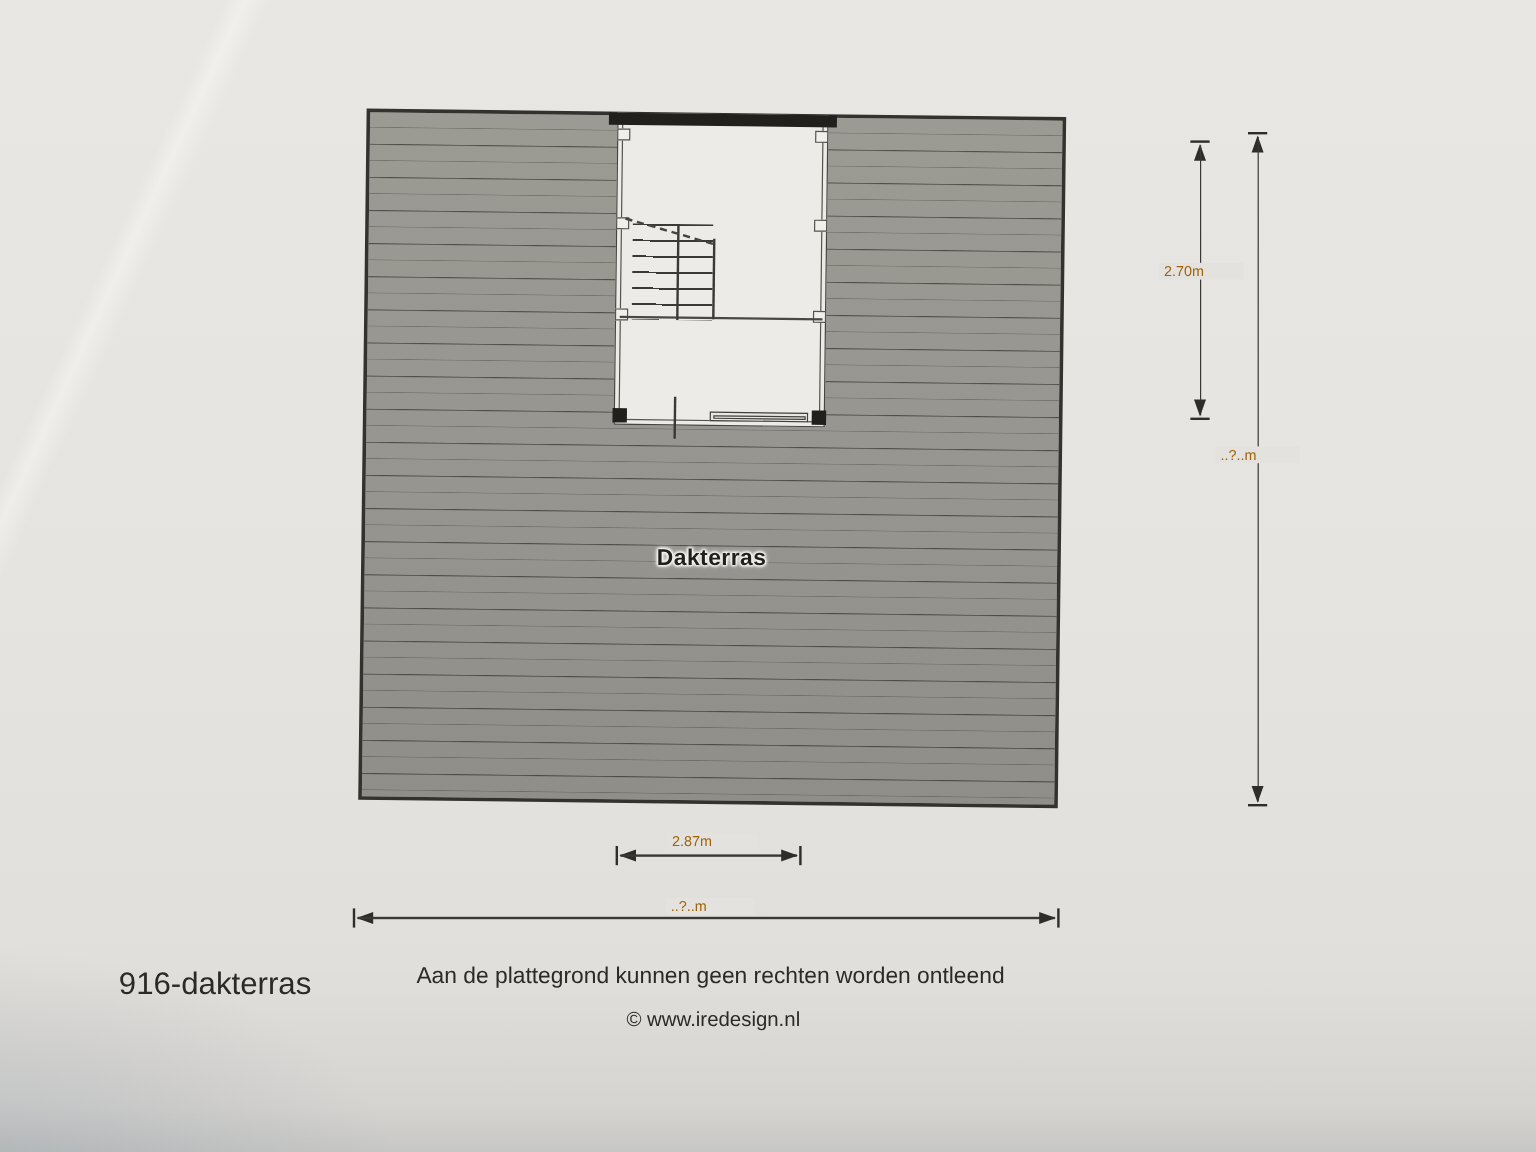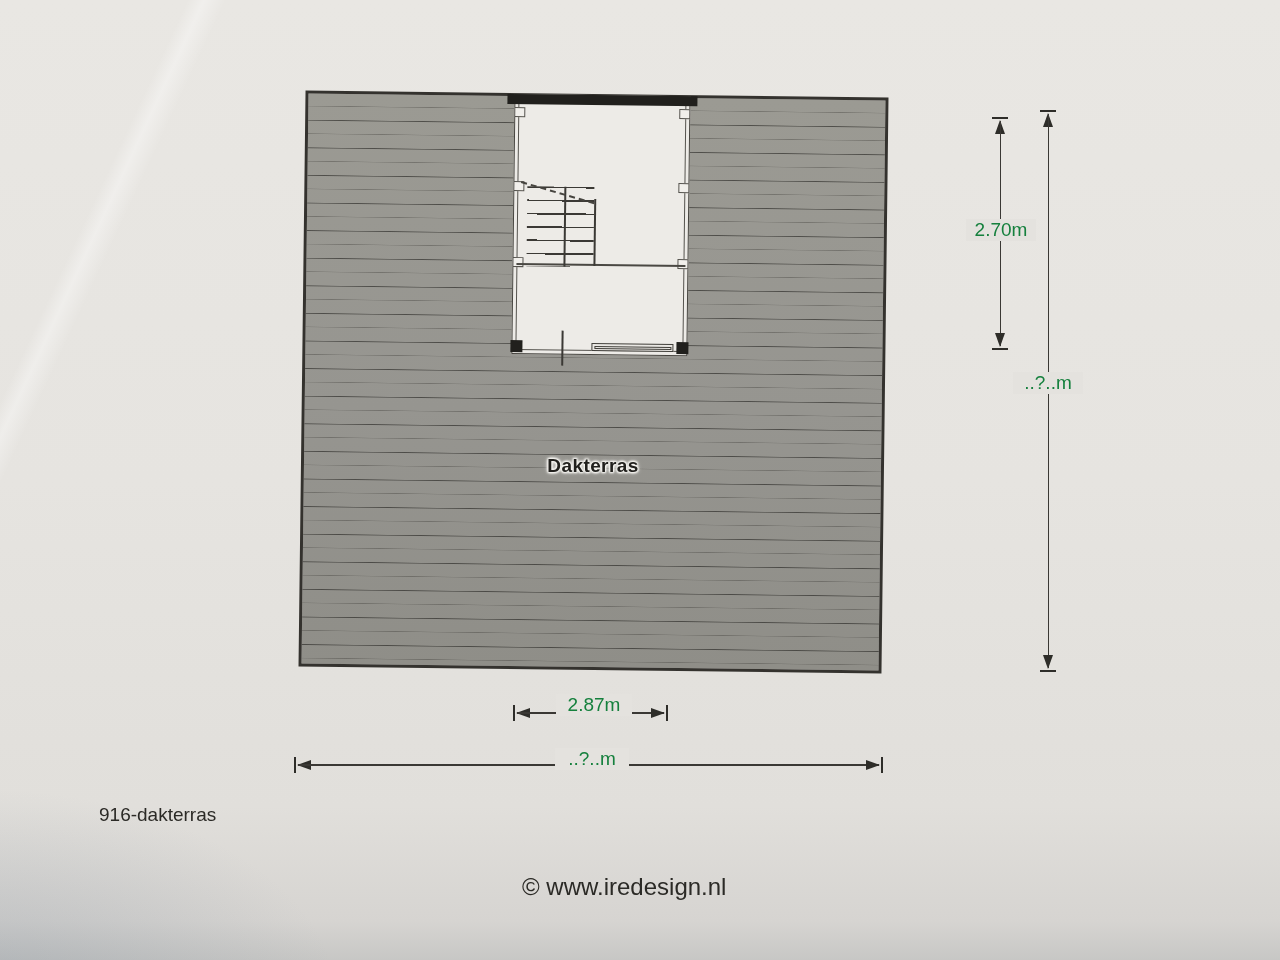--- a/index.html
+++ b/index.html
@@ -72,22 +72,22 @@
   .vline{position:absolute;width:1.6px;background:#3a3834;}
   .hline{position:absolute;height:1.6px;background:#3a3834;}
   .tick-h{position:absolute;width:16px;height:2.2px;background:#2e2d29;left:0;}
   .tick-v{position:absolute;width:2.2px;height:16px;background:#2e2d29;top:0;}
   .arr{position:absolute;width:0;height:0;}
   .arr.up{border-left:5.5px solid transparent;border-right:5.5px solid transparent;border-bottom:14px solid #2e2d29;}
   .arr.down{border-left:5.5px solid transparent;border-right:5.5px solid transparent;border-top:14px solid #2e2d29;}
   .arr.left{border-top:5.5px solid transparent;border-bottom:5.5px solid transparent;border-right:14px solid #2e2d29;}
   .arr.right{border-top:5.5px solid transparent;border-bottom:5.5px solid transparent;border-left:14px solid #2e2d29;}
   .dim-label{
-    position:absolute;font-size:19px;color:#15803d;background:#e4e2de;
-    padding:0 4px;white-space:nowrap;text-align:center;
+    position:absolute;font-size:12px;color:#a16207;background:#e4e2de;
+    padding:0 4px;white-space:nowrap;
   }
 
   
   .dim-v-short{left:992px;top:117px;width:18px;height:233px;}
   .dim-v-short .t1{top:0;}
   .dim-v-short .a1{left:2.6px;top:3px;}
   .dim-v-short .ln{left:7.5px;top:4px;height:225px;}
   .dim-v-short .a2{left:2.6px;bottom:3px;}
   .dim-v-short .t2{bottom:0;}
   .lbl-270{left:966px;top:219px;width:62px;}
@@ -113,23 +113,23 @@
   
   .dim-h-long{left:294px;top:757px;width:589px;height:18px;}
   .dim-h-long .t1{left:0;}
   .dim-h-long .a1{left:3px;top:3.4px;}
   .dim-h-long .ln{top:7.4px;left:4px;width:581px;}
   .dim-h-long .a2{right:3px;top:3.4px;}
   .dim-h-long .t2{right:0;left:auto;}
   .lbl-hq{left:555px;top:748px;width:66px;}
 
   
-  .drawing-id{position:absolute;left:99px;top:804px;font-size:19px;color:#2b2a26;}
+  .drawing-id{position:absolute;left:99px;top:804px;font-size:26px;color:#2b2a26;}
   .disclaimer{position:absolute;left:347px;top:803px;font-size:19px;color:#2b2a26;}
-  .copyright{position:absolute;left:522px;top:840px;font-size:24px;color:#2b2a26;margin-top:33px;}
+  .copyright{position:absolute;left:522px;top:840px;font-size:17px;color:#2b2a26;}
 </style>
 </head>
 <body>
 
 <div class="page">
 
   <div class="deck">
 
     <div class="opening">
       <div class="opening-inner"></div>
@@ -191,15 +191,16 @@
   <div class="dim dim-h-long">
     <div class="tick-v t1"></div>
     <div class="arr left a1"></div>
     <div class="hline ln"></div>
     <div class="arr right a2"></div>
     <div class="tick-v t2"></div>
   </div>
   <div class="dim-label lbl-hq">..?..m</div>
 
   <div class="drawing-id">916-dakterras</div>
+  <div class="disclaimer">Aan de plattegrond kunnen geen rechten worden ontleend</div>
   <div class="copyright">© www.iredesign.nl</div>
 
 </div>
 
 </body></html>

